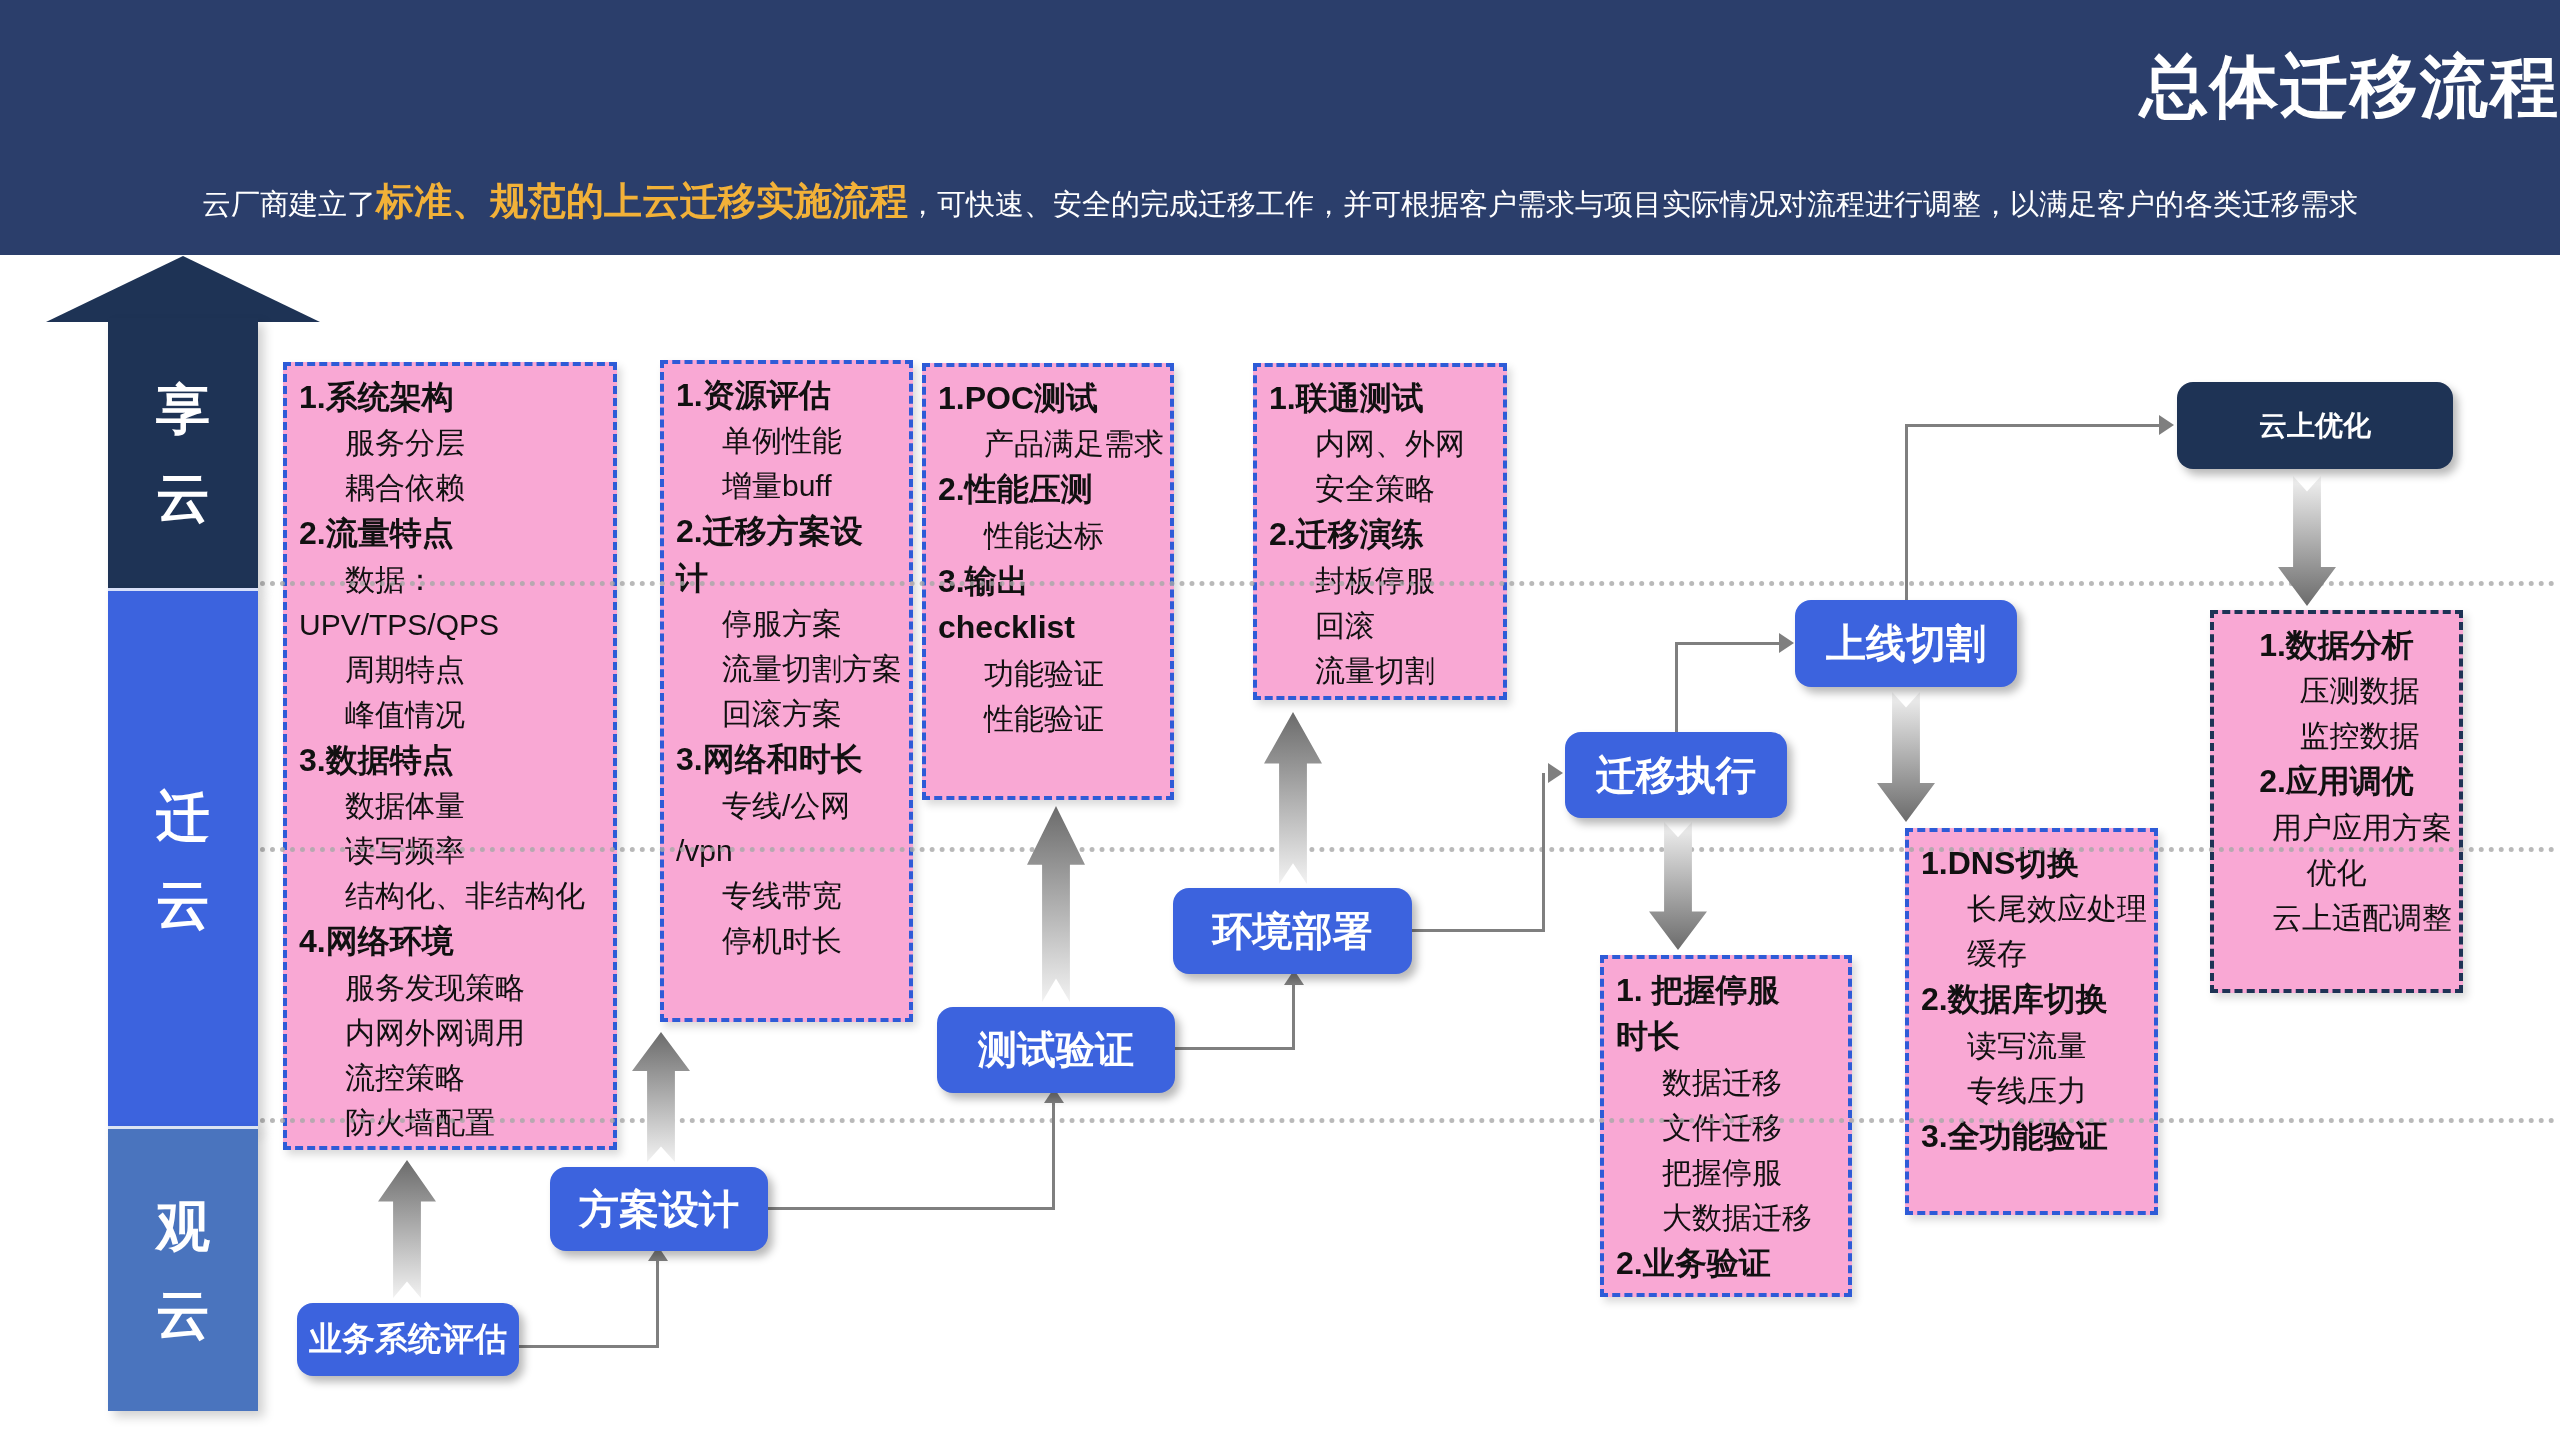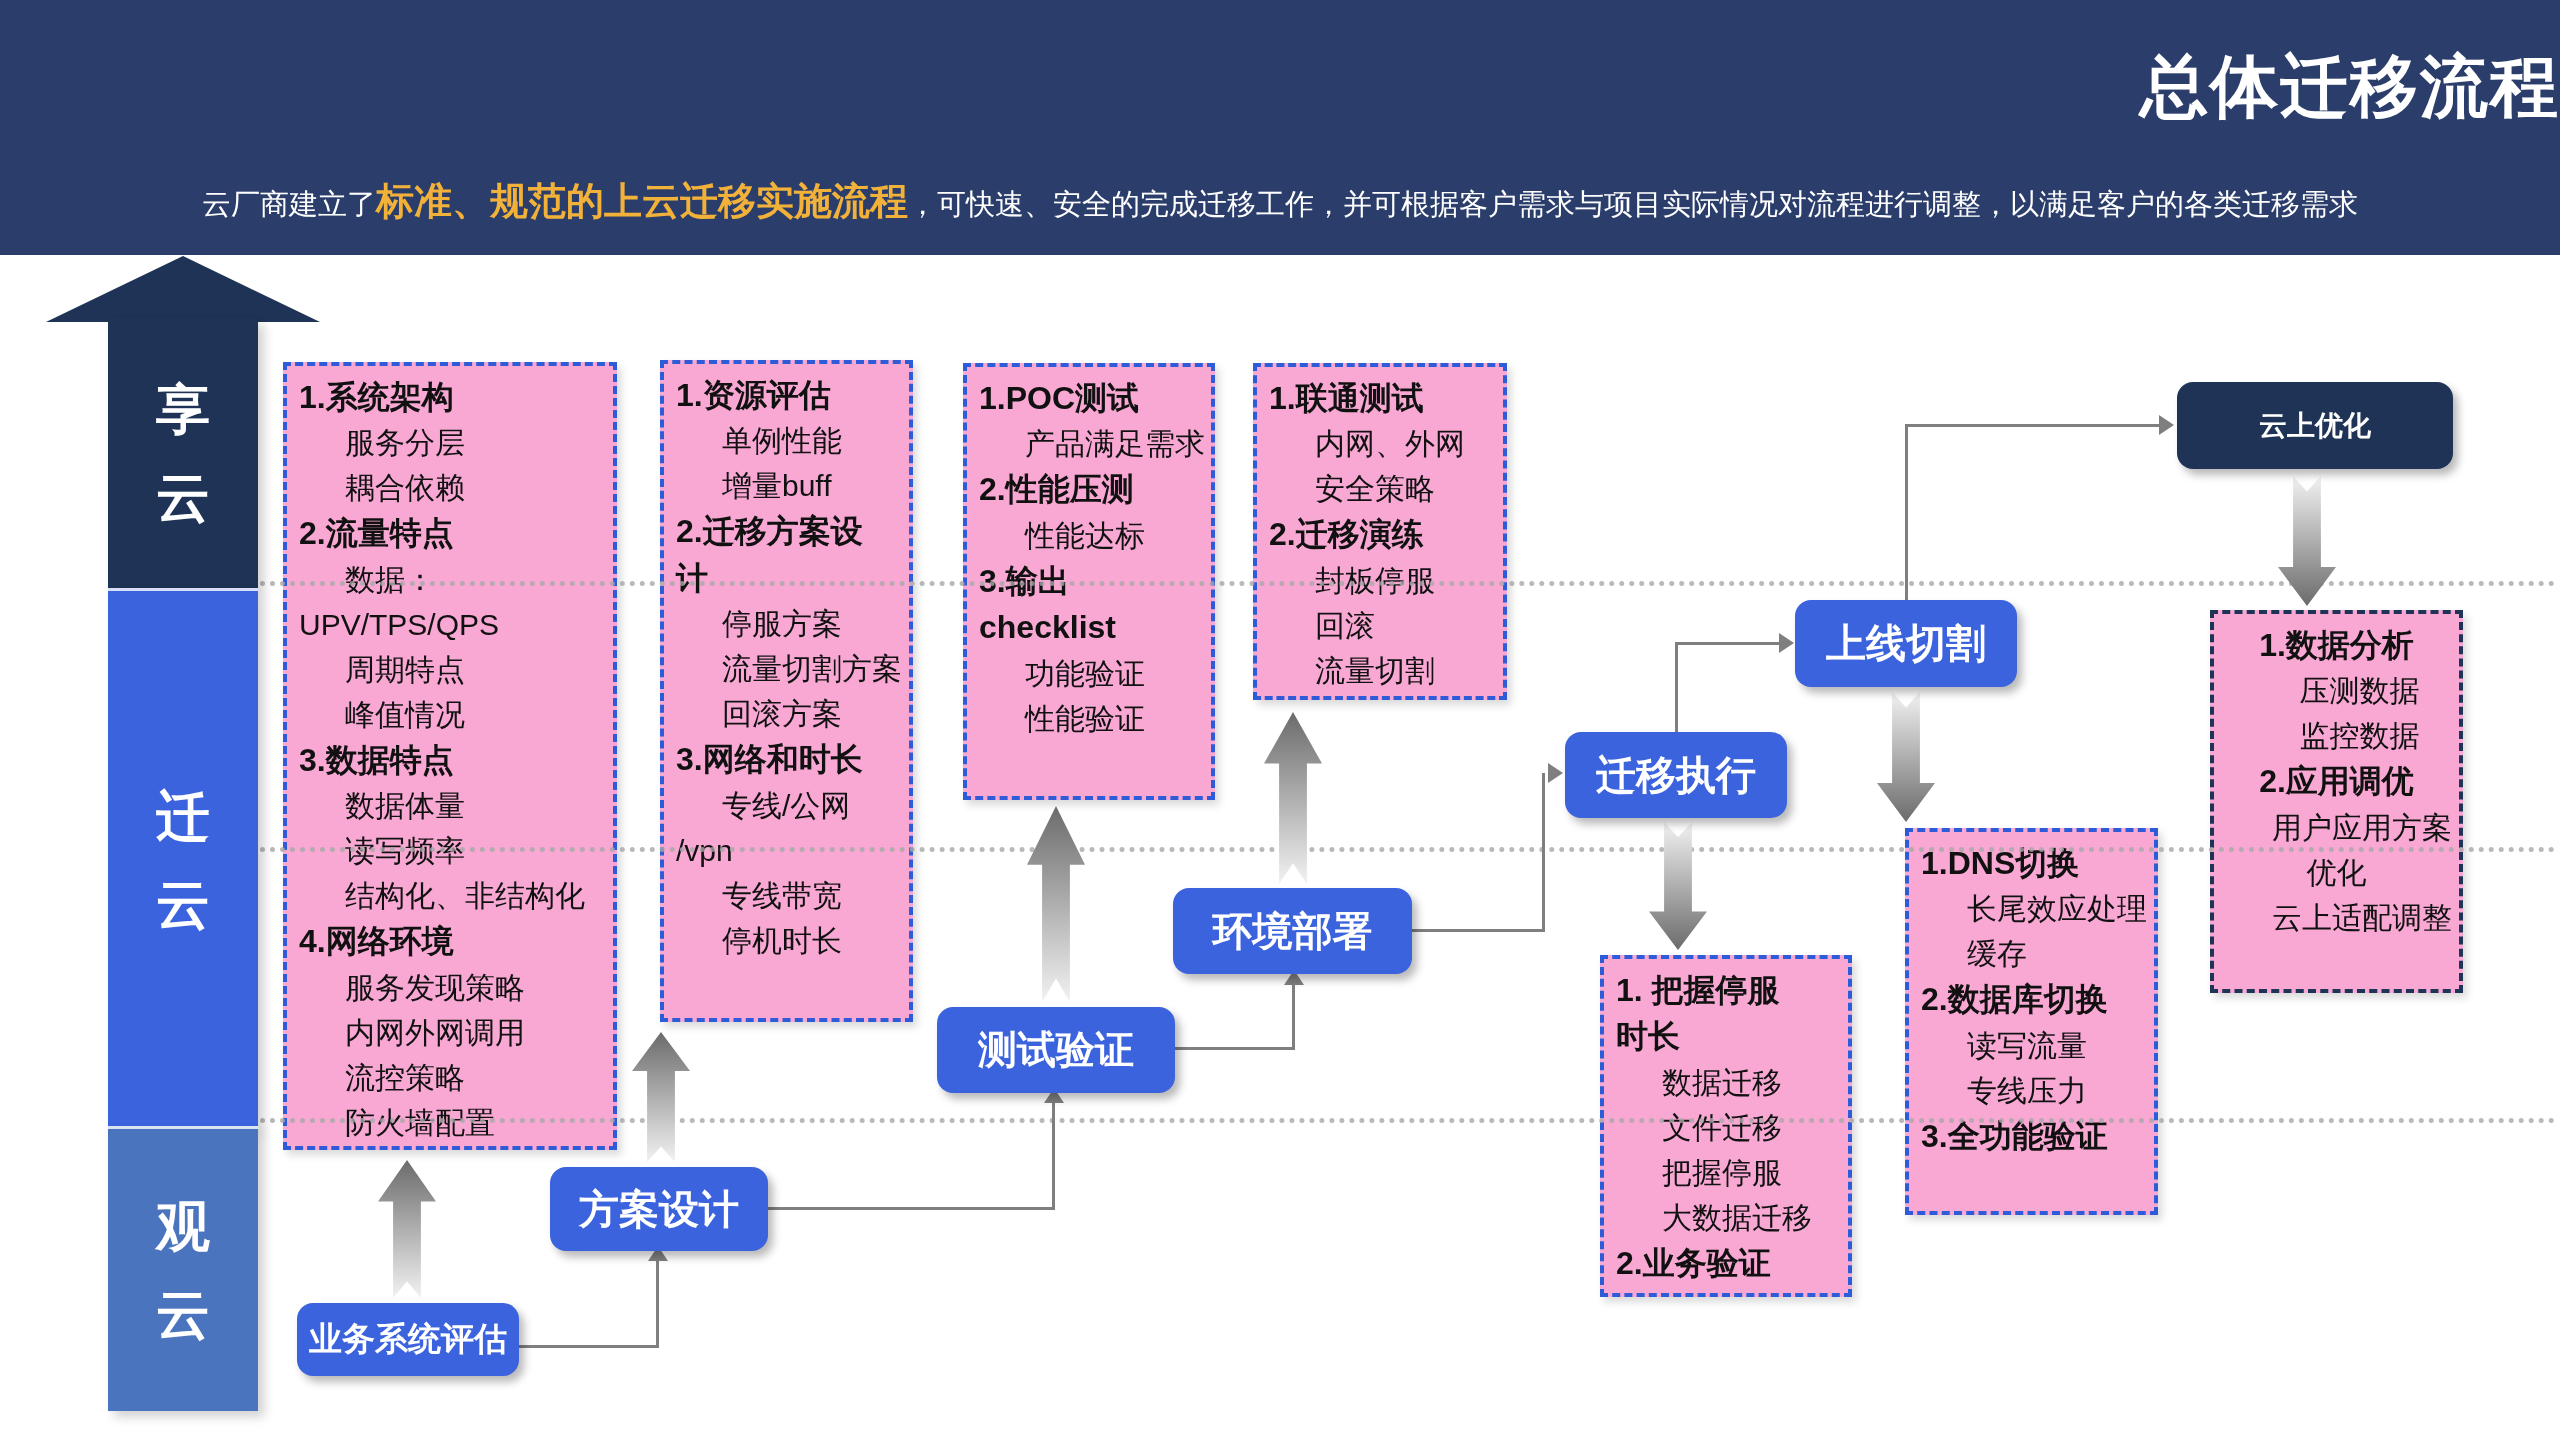--- a/index.html
+++ b/index.html
@@ -113,21 +113,21 @@
       <div class="bl h">计</div>
       <div class="bl s">停服方案</div>
       <div class="bl s">流量切割方案</div>
       <div class="bl s">回滚方案</div>
       <div class="bl h">3.网络和时长</div>
       <div class="bl s">专线/公网</div>
       <div class="bl w">/vpn</div>
       <div class="bl s">专线带宽</div>
       <div class="bl s">停机时长</div>
     </div>
-  <div class="dbox" style="left:963px;top:363px;width:252px;height:437px;padding-left:12px;">
+  <div class="dbox" style="left:922px;top:363px;width:252px;height:437px;padding-left:12px;">
       <div class="bl h">1.POC测试</div>
       <div class="bl s">产品满足需求</div>
       <div class="bl h">2.性能压测</div>
       <div class="bl s">性能达标</div>
       <div class="bl h">3.输出</div>
       <div class="bl h">checklist</div>
       <div class="bl s">功能验证</div>
       <div class="bl s">性能验证</div>
     </div>
   <div class="dbox" style="left:1253px;top:363px;width:254px;height:337px;">

